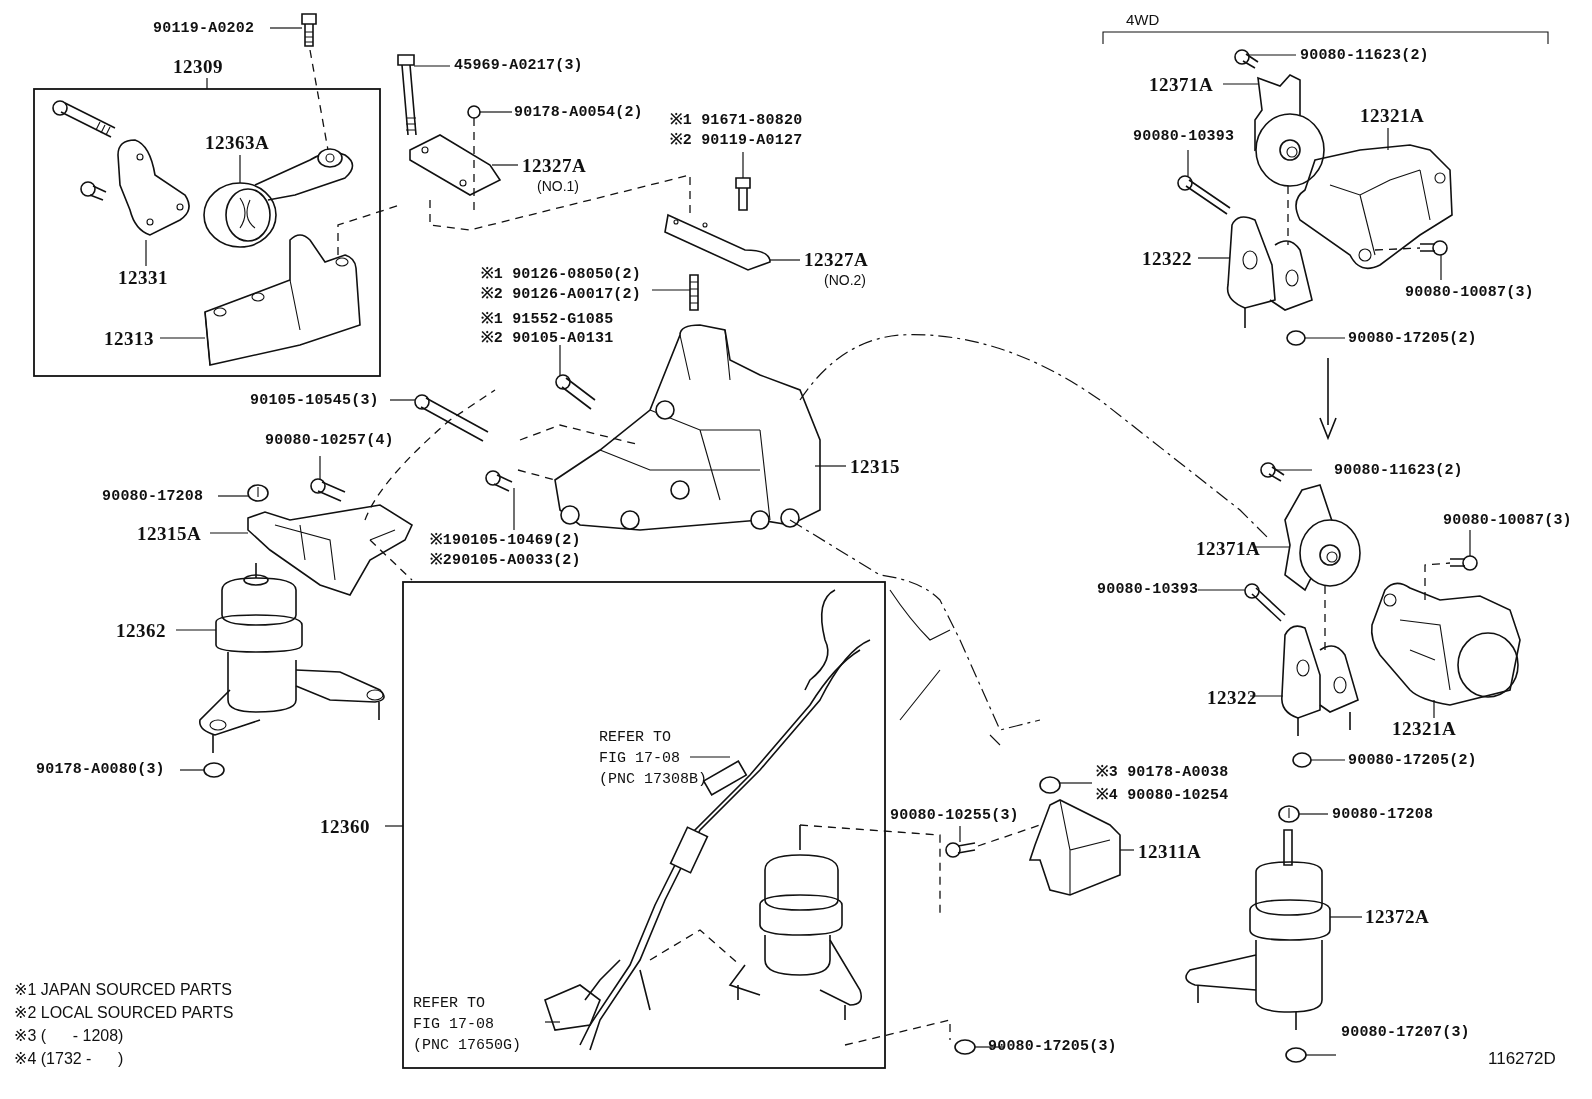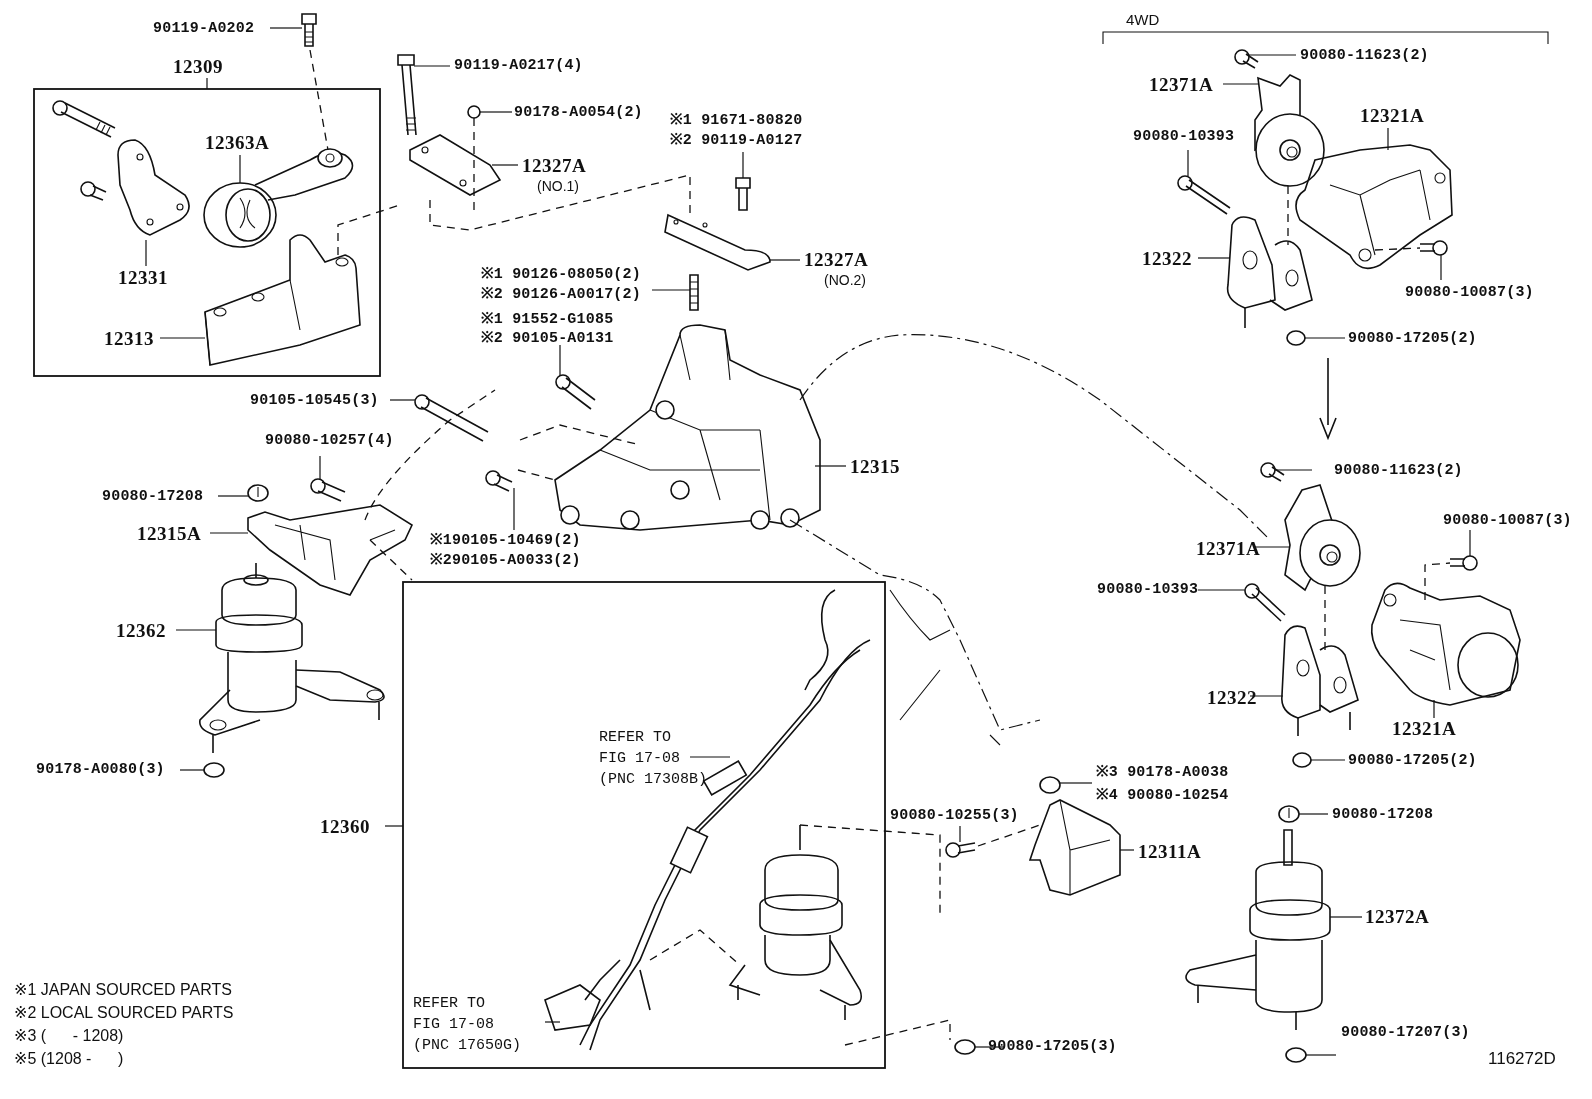--- a/index.html
+++ b/index.html
@@ -334,21 +334,21 @@
   </g>
   <line class="lead" x1="1311" y1="760" x2="1345" y2="760"></line>
 </svg>
 
 <div class="lbl pn" style="left:153px;top:21px">90119-A0202</div>
 <div class="lbl big" style="left:173px;top:57px">12309</div>
 <div class="lbl big" style="left:205px;top:133px">12363A</div>
 <div class="lbl big" style="left:118px;top:268px">12331</div>
 <div class="lbl big" style="left:104px;top:329px">12313</div>
 
-<div class="lbl pn" style="left:454px;top:58px">90119-A0217(4)</div>
+<div class="lbl pn" style="left:454px;top:58px">45969-A0217(3)</div>
 <div class="lbl pn" style="left:514px;top:105px">90178-A0054(2)</div>
 <div class="lbl big" style="left:522px;top:156px">12327A</div>
 <div class="lbl sub" style="left:537px;top:179px">(NO.1)</div>
 <div class="lbl pn" style="left:670px;top:113px">※1 91671-80820</div>
 <div class="lbl pn" style="left:670px;top:133px">※2 90119-A0127</div>
 <div class="lbl big" style="left:804px;top:250px">12327A</div>
 <div class="lbl sub" style="left:824px;top:273px">(NO.2)</div>
 
 <div class="lbl pn" style="left:481px;top:267px">※1 90126-08050(2)</div>
 <div class="lbl pn" style="left:481px;top:287px">※2 90126-A0017(2)</div>
@@ -402,14 +402,14 @@
 <div class="lbl big" style="left:1196px;top:539px">12371A</div>
 <div class="lbl pn" style="left:1097px;top:582px">90080-10393</div>
 <div class="lbl big" style="left:1207px;top:688px">12322</div>
 <div class="lbl big" style="left:1392px;top:719px">12321A</div>
 <div class="lbl pn" style="left:1348px;top:753px">90080-17205(2)</div>
 
 <div class="note" style="left:14px;top:978px">
   <div>※1 JAPAN SOURCED PARTS</div>
   <div>※2 LOCAL SOURCED PARTS</div>
   <div style="white-space:pre">※3 (      - 1208)</div>
-  <div style="white-space:pre">※5 (1208 -      )</div>
+  <div style="white-space:pre">※4 (1732 -      )</div>
 </div>
 
 </body></html>

